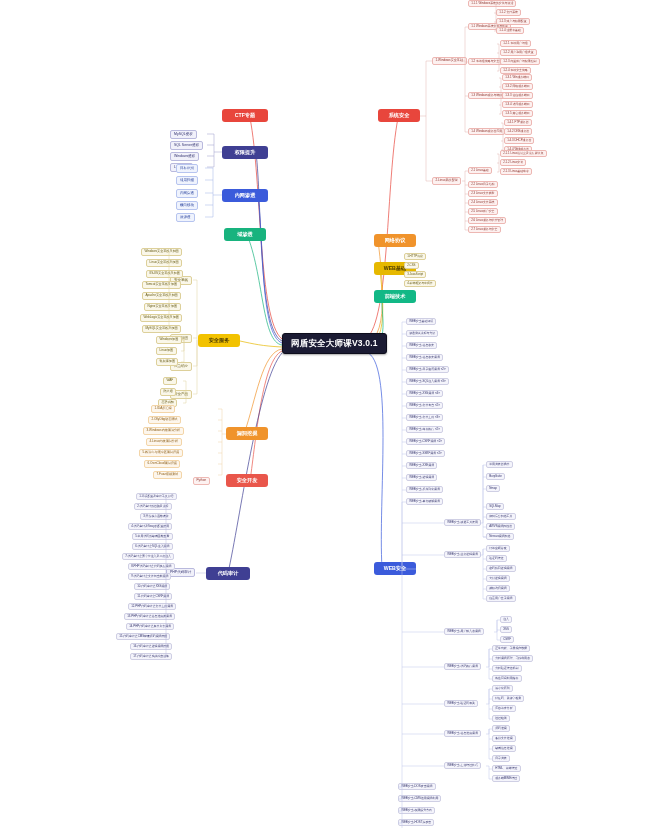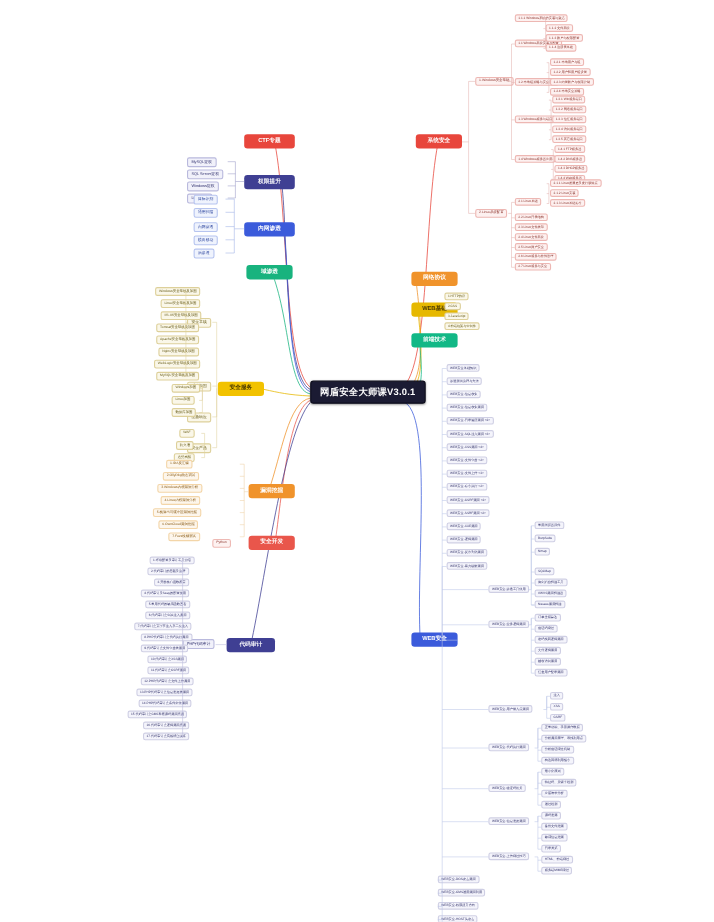--- a/index.html
+++ b/index.html
@@ -1,20 +1,20 @@
 <!DOCTYPE html>
 <html><head>
 <meta charset="utf-8">
 <style>
   html,body{margin:0;padding:0;background:#ffffff;}
   body{
     width:649px;height:838px;position:relative;overflow:hidden;
     font-family:"Liberation Sans","DejaVu Sans",sans-serif;
   }
-  #canvas{position:absolute;left:0;top:13px;width:649px;height:712px;}
+  #canvas{position:absolute;left:0;top:0;width:649px;height:712px;}
   svg.links{position:absolute;left:0;top:0;width:649px;height:838px;pointer-events:none;}
 
   
   .node{
     position:absolute;box-sizing:border-box;
     white-space:nowrap;line-height:1.05;
     display:flex;align-items:center;
   }
   .root{
     background:#1b1b33;color:#ffffff;border:1px solid #0d0d1c;border-radius:3px;

